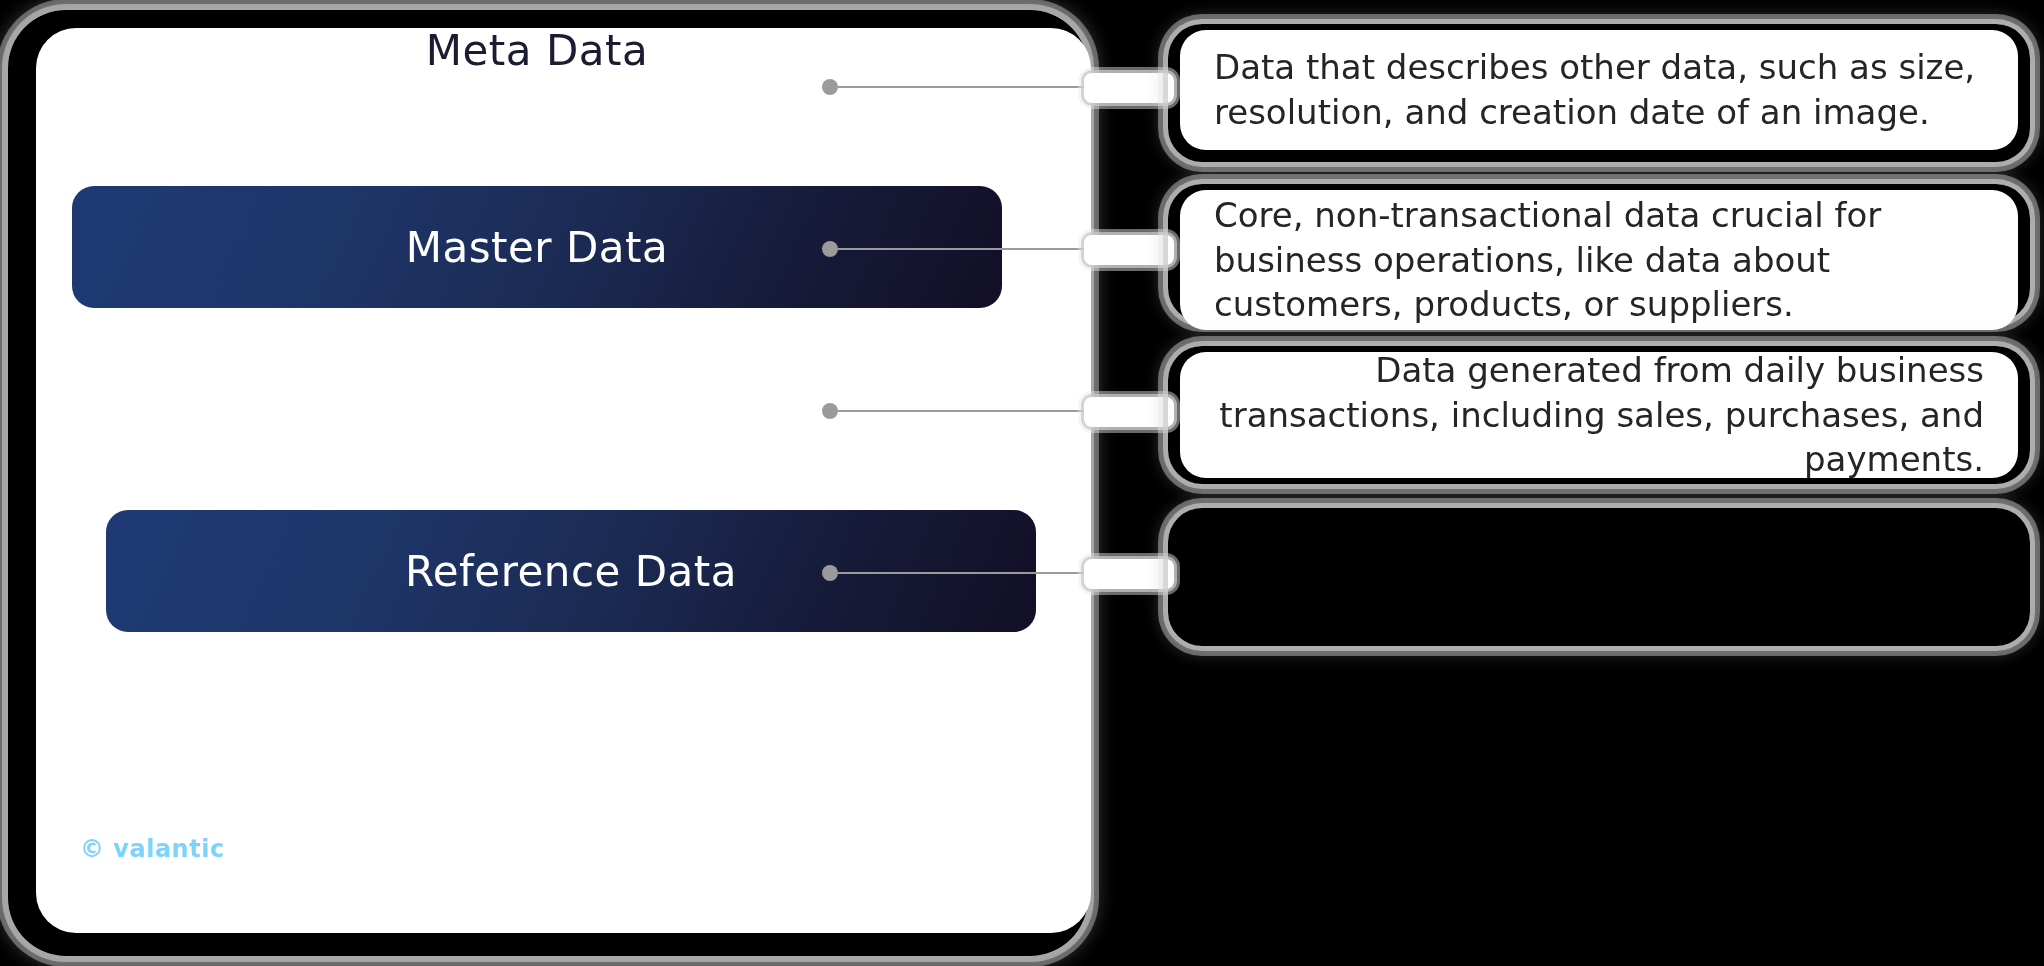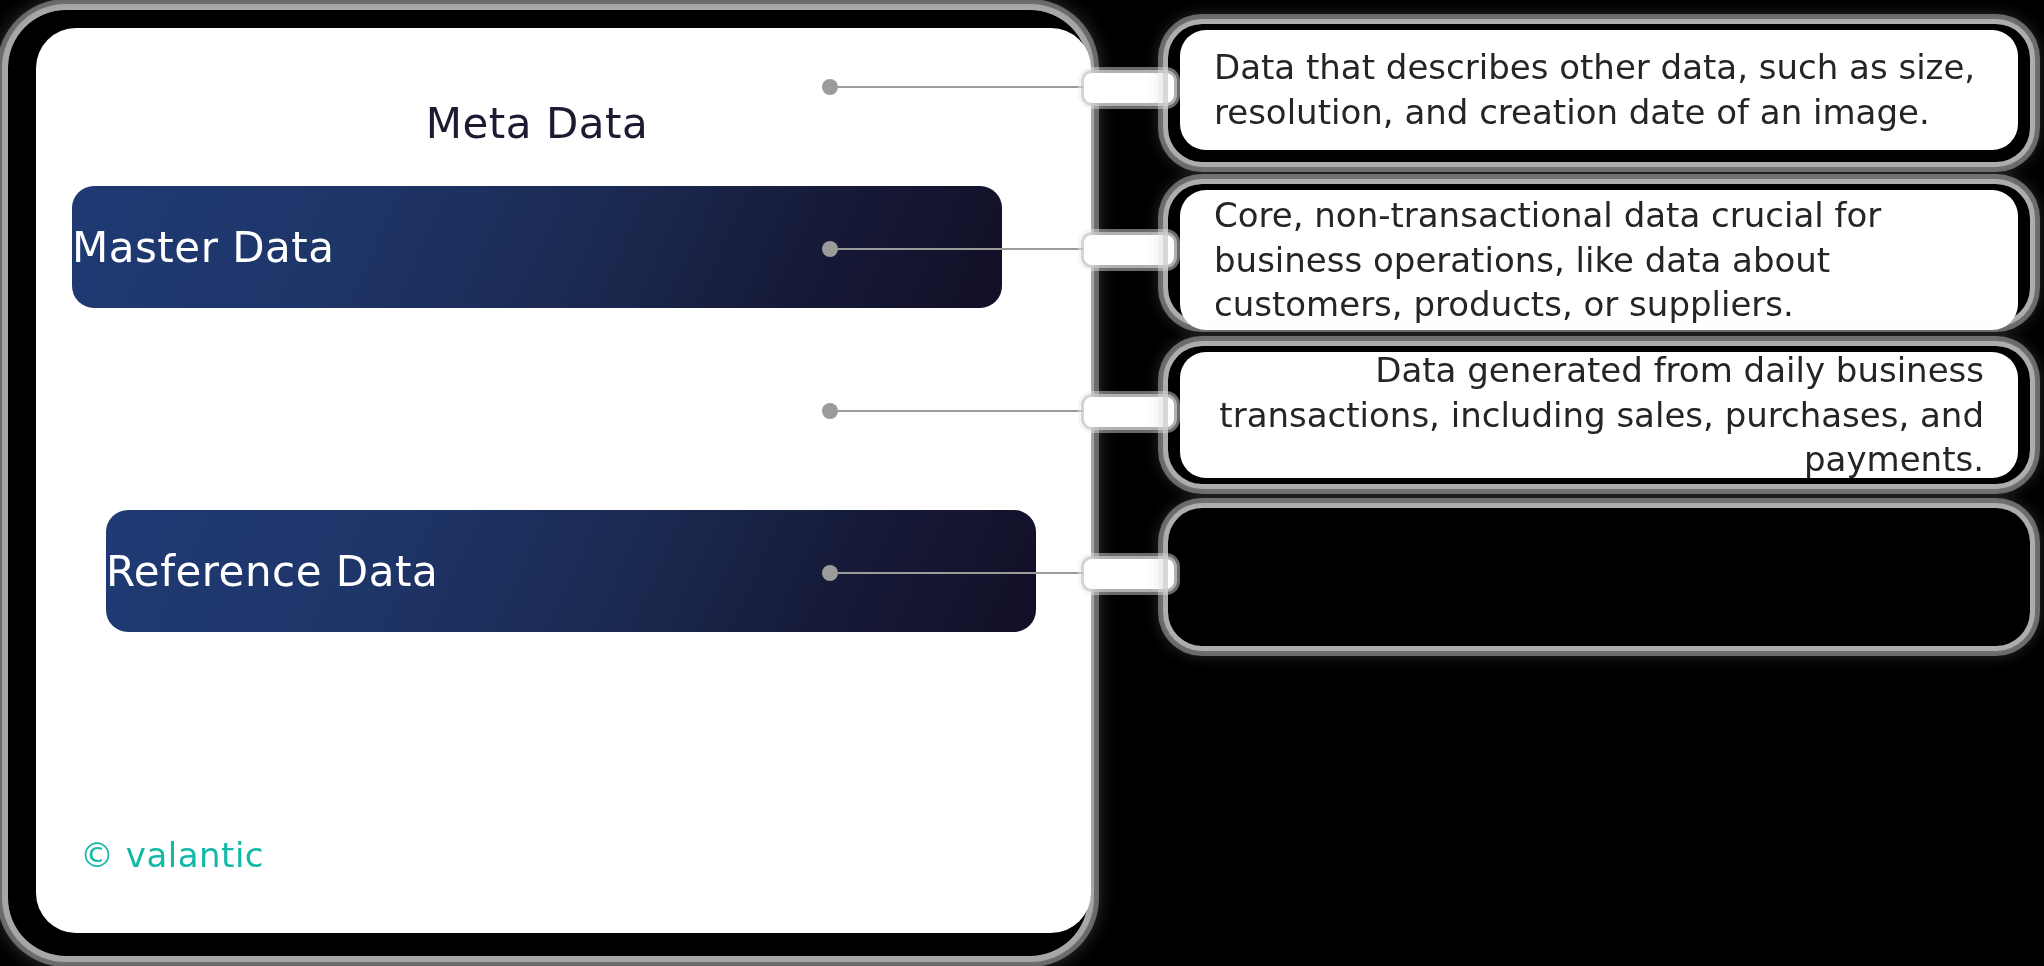--- a/index.html
+++ b/index.html
@@ -35,21 +35,21 @@
     background:#ffffff;
   }
 
   
   .plain-row {
     position:absolute;
     left:72px;
     width:930px;
     height:122px;
     display:flex;
-    align-items:flex-end;
+    align-items:flex-start;
     justify-content:center;
   }
   .plain-row .row-label {
     color:#1b1b32;
     font-size:42px;
     font-weight:400;
     letter-spacing:0.5px;
     font-family:"DejaVu Sans", sans-serif;
     white-space:nowrap;
   }
@@ -57,20 +57,21 @@
   
   .bar-row {
     position:absolute;
     left:72px;
     width:930px;
     height:122px;
     border-radius:22px;
     background:linear-gradient(115deg,#1f3a74 0%,#1e3568 30%,#1b2a52 55%,#161a38 78%,#120f26 100%);
     display:flex;
     align-items:center;
+    justify-content:center;
   }
   .bar-row .row-label {
     color:#ffffff;
     font-size:42px;
     font-weight:400;
     letter-spacing:0.5px;
     font-family:"DejaVu Sans", sans-serif;
     white-space:nowrap;
   }
 
@@ -134,23 +135,23 @@
     line-height:1.32;
     font-weight:400;
     font-family:"DejaVu Sans", sans-serif;
   }
 
   
   #brand {
     position:absolute;
     left:80px;
     top:835px;
-    color:#14b8a6;
-    font-size:34px;
-    font-weight:400;
+    color:#7dd3fc;
+    font-size:24px;
+    font-weight:700;
     letter-spacing:0.5px;
     font-family:"DejaVu Sans", sans-serif;
   }
 </style>
 </head>
 <body>
 
 <div id="stage">
 
   <div id="left-panel-glow"></div>

